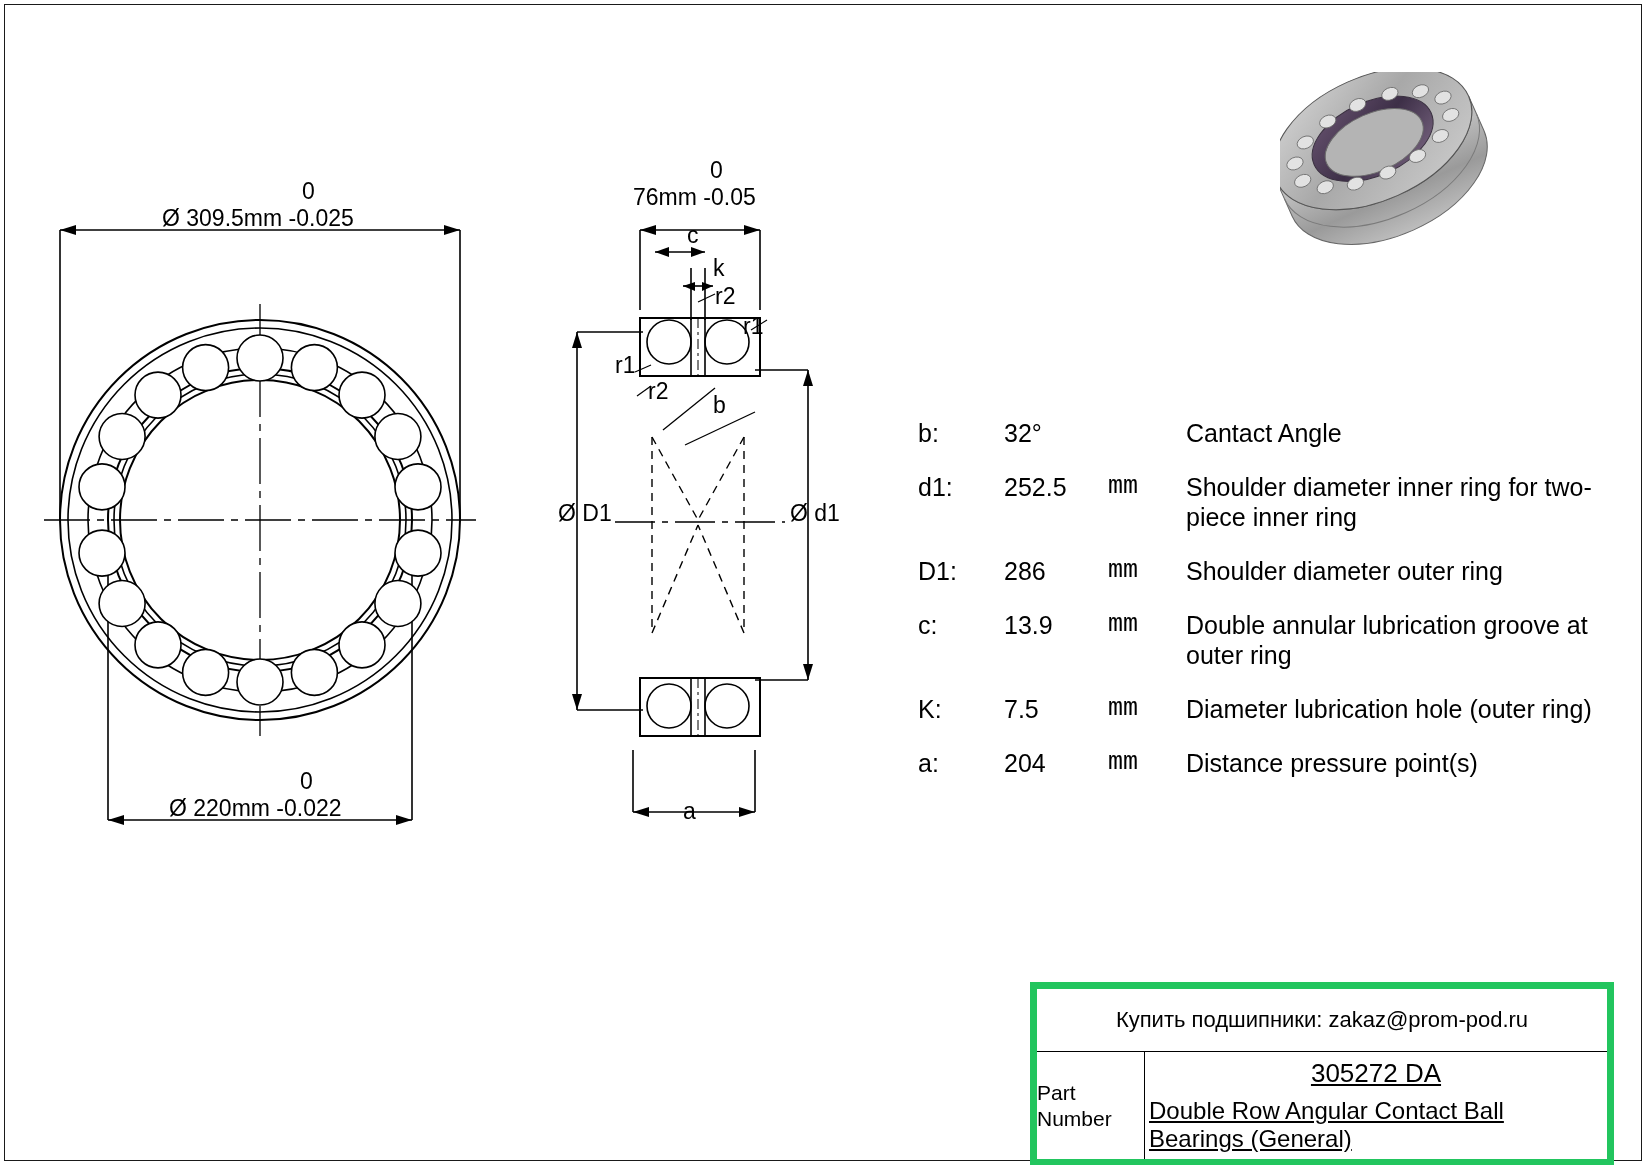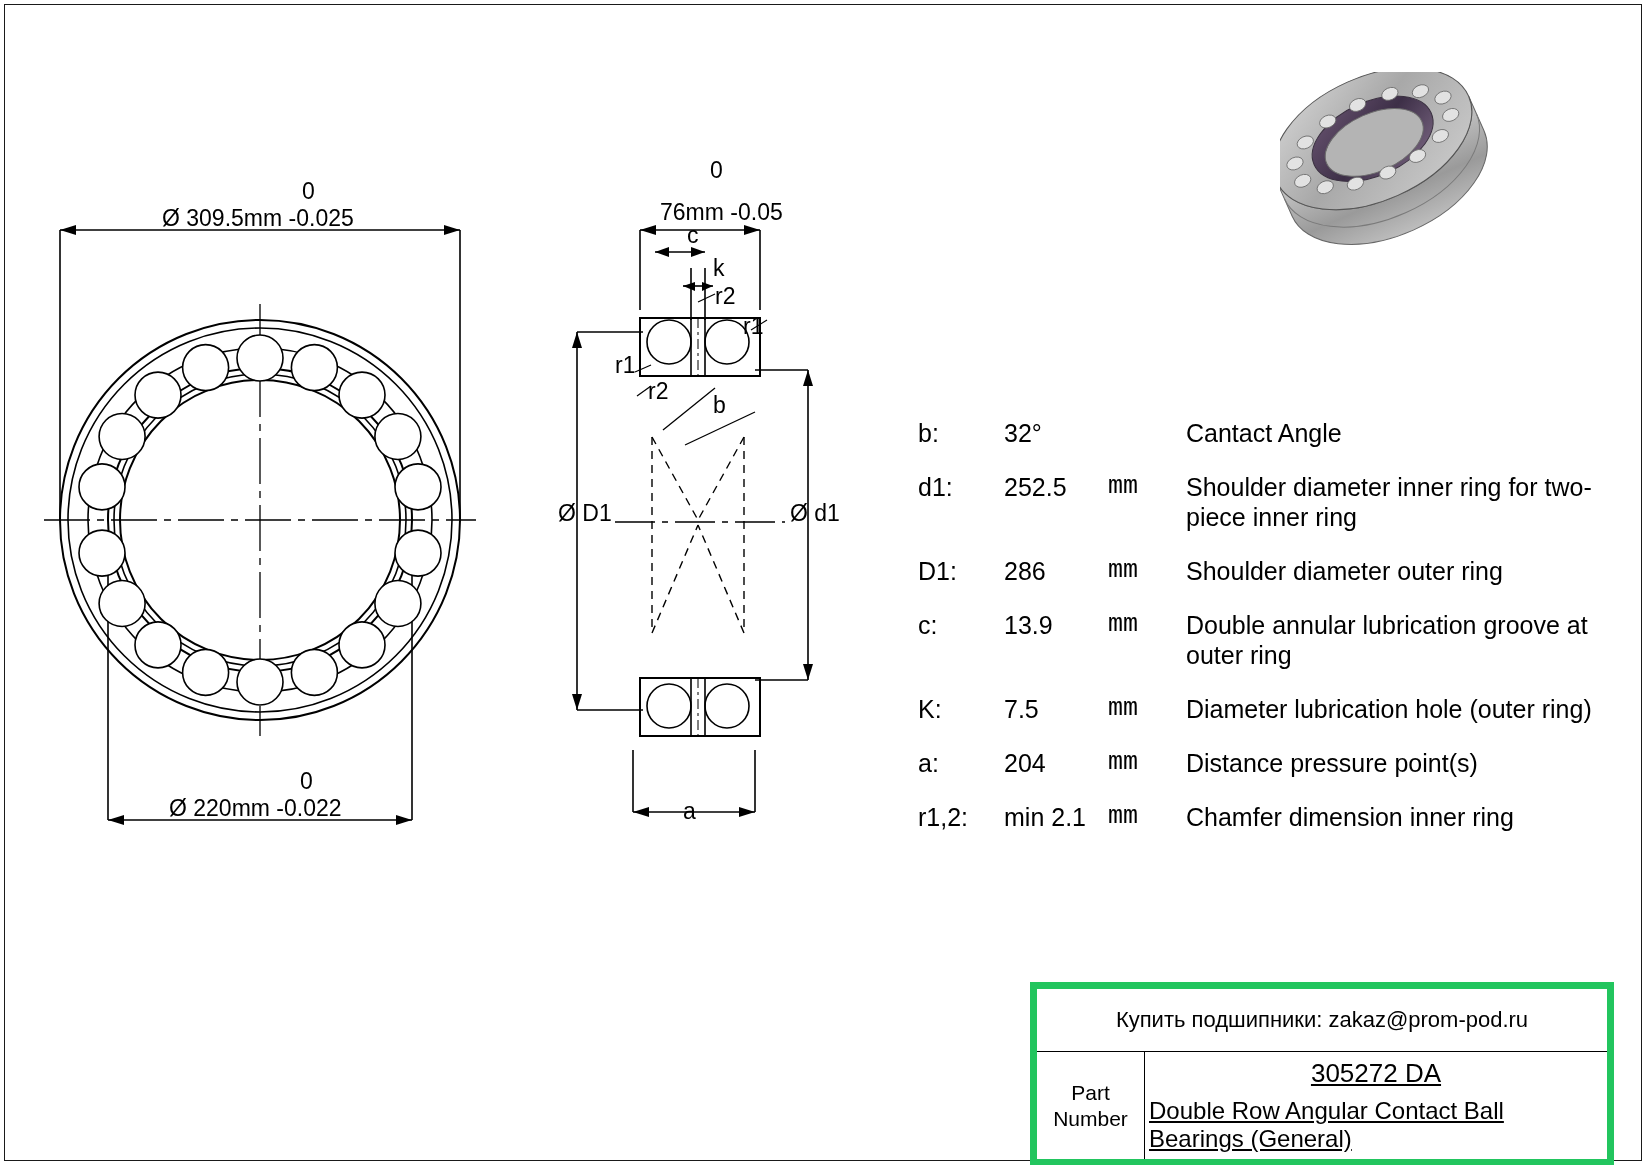--- a/index.html
+++ b/index.html
@@ -91,21 +91,21 @@
   }
   #title-block .row-part {
     display: flex;
     min-height: 88px;
   }
   #title-block .part-label {
     width: 108px;
     border-right: 1px solid #000;
     display: flex;
     flex-direction: column;
-    align-items: center;
+    align-items: flex-start;
     justify-content: center;
     font-size: 21px;
     line-height: 26px;
     box-sizing: border-box;
   }
   #title-block .part-info {
     flex: 1;
     display: flex;
     flex-direction: column;
     align-items: center;
@@ -261,21 +261,21 @@
 
       <line x1="78" y1="622" x2="200" y2="622"></line>
       <polygon points="78,622 94,617 94,627" fill="#000" stroke="none"></polygon>
       <polygon points="200,622 184,617 184,627" fill="#000" stroke="none"></polygon>
       <line x1="78" y1="560" x2="78" y2="622"></line>
       <line x1="200" y1="560" x2="200" y2="622"></line>
     </g>
   </svg>
 
   <div class="dimtext" style="left:710px; top:157px;">0</div>
-  <div class="dimtext" style="left:660px; top:184px;margin-top:15px;">76mm  -0.05</div>
+  <div class="dimtext" style="left:633px; top:184px;">76mm  -0.05</div>
   <div class="dimtext" style="left:687px; top:222px;">c</div>
   <div class="dimtext" style="left:713px; top:255px;">k</div>
   <div class="dimtext" style="left:715px; top:283px;">r2</div>
   <div class="dimtext" style="left:743px; top:313px;">r1</div>
   <div class="dimtext" style="left:615px; top:352px;">r1</div>
   <div class="dimtext" style="left:648px; top:378px;">r2</div>
   <div class="dimtext" style="left:713px; top:392px;">b</div>
   <div class="dimtext" style="left:558px; top:500px;">Ø D1</div>
   <div class="dimtext" style="left:790px; top:500px;">Ø d1</div>
   <div class="dimtext" style="left:683px; top:798px;">a</div>
@@ -360,26 +360,20 @@
           <td class="val">7.5</td>
           <td class="unit">mm</td>
           <td class="desc">Diameter lubrication hole (outer ring)</td>
         </tr>
         <tr>
           <td class="sym">a:</td>
           <td class="val">204</td>
           <td class="unit">mm</td>
           <td class="desc">Distance pressure point(s)</td>
         </tr>
-        <tr>
-          <td class="sym">r1,2:</td>
-          <td class="val">min 2.1</td>
-          <td class="unit">mm</td>
-          <td class="desc">Chamfer dimension inner ring</td>
-        </tr>
       </tbody>
     </table>
   </div>
 
   <div class="leftbar"></div>
   <div id="title-block">
     <div class="row-email">Купить подшипники: zakaz@prom-pod.ru</div>
     <div class="row-part">
       <div class="part-label">
         <span>Part</span>

